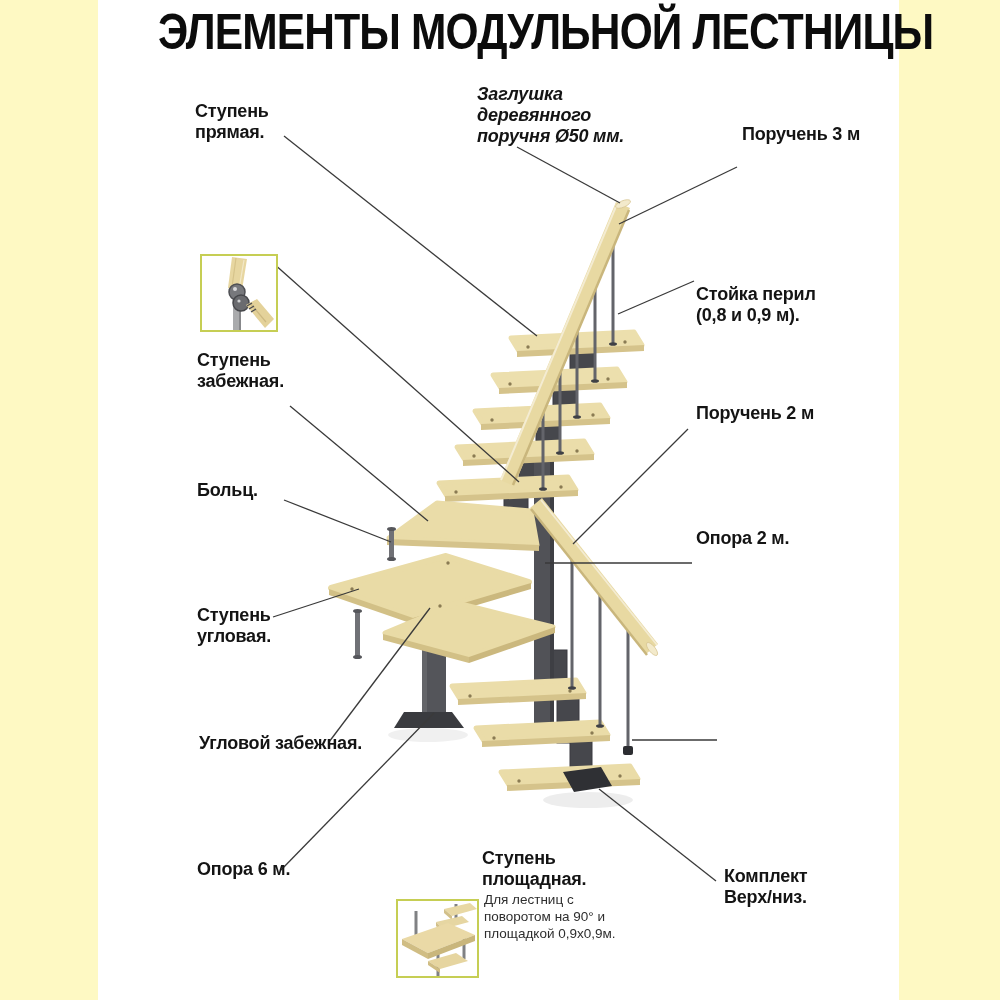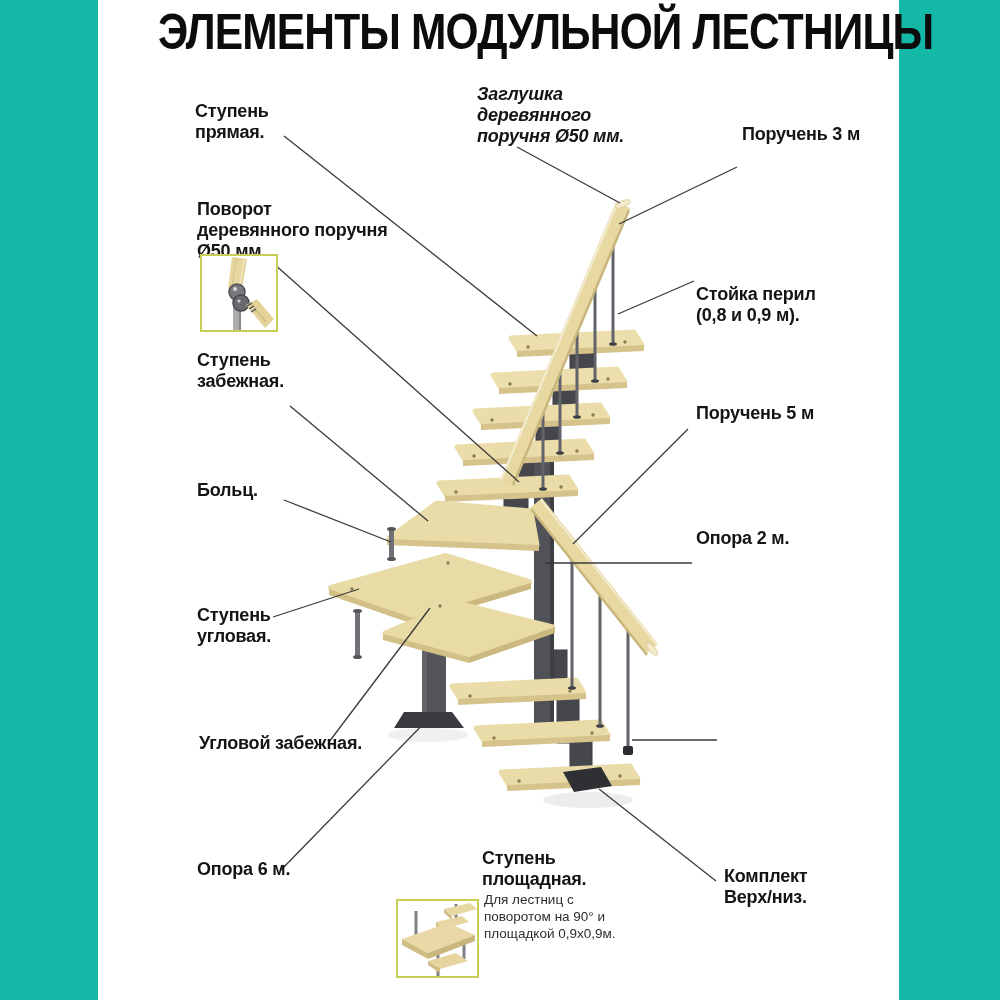--- a/index.html
+++ b/index.html
@@ -1,16 +1,16 @@
 <!DOCTYPE html>
 <html><head>
 <meta charset="utf-8">
 <style>
   html,body{margin:0;padding:0;background:#000;}
-  .stage{position:relative;width:1000px;height:1000px;background:#14b8a6;overflow:hidden;
+  .stage{position:relative;width:1000px;height:1000px;background:#fef9c3;overflow:hidden;
          font-family:"Liberation Sans",sans-serif;}
   .paper{position:absolute;left:98px;top:0;width:801px;height:1000px;background:#ffffff;}
   .title{position:absolute;left:98px;top:6px;width:801px;margin:0;text-align:center;
          font-size:50px;line-height:1.04;font-weight:bold;color:#0c0c0c;
          transform:scaleX(0.85);transform-origin:50% 0;letter-spacing:-1px;white-space:nowrap;}
   .label{position:absolute;font-size:18px;font-weight:bold;color:#141414;
          line-height:1.17;letter-spacing:-0.2px;white-space:pre-line;}
   .caption{position:absolute;font-size:13.5px;font-weight:normal;color:#2e2e2e;
          line-height:1.27;white-space:pre-line;}
   .art{position:absolute;left:0;top:0;width:1000px;height:1000px;}
@@ -192,38 +192,35 @@
       <line x1="329" y1="742" x2="430" y2="608"></line>
       <line x1="281" y1="870" x2="434" y2="713"></line>
       <line x1="716" y1="881" x2="599" y2="789"></line>
     </g>
   </svg>
 
   <h1 class="title">ЭЛЕМЕНТЫ МОДУЛЬНОЙ ЛЕСТНИЦЫ</h1>
 
   <div class="label" style="left:195px;top:101px;">Ступень
 прямая.</div>
-  <div class="label" style="left:197px;top:199px;">Поворот
-деревянного поручня
-Ø50 мм.</div>
   <div class="label" style="left:197px;top:350px;">Ступень
 забежная.</div>
   <div class="label" style="left:197px;top:480px;">Больц.</div>
   <div class="label" style="left:197px;top:605px;">Ступень
 угловая.</div>
   <div class="label" style="left:199px;top:733px;">Угловой забежная.</div>
   <div class="label" style="left:197px;top:859px;">Опора 6 м.</div>
 
   <div class="label" style="left:477px;top:84px;font-style:italic;">Заглушка
 деревянного
 поручня Ø50 мм.</div>
   <div class="label" style="left:742px;top:124px;">Поручень 3 м</div>
   <div class="label" style="left:696px;top:264px;margin-top:20px;">Стойка перил
 (0,8 и 0,9 м).</div>
-  <div class="label" style="left:696px;top:403px;">Поручень 5 м</div>
+  <div class="label" style="left:696px;top:403px;">Поручень 2 м</div>
   <div class="label" style="left:696px;top:528px;">Опора 2 м.</div>
   <div class="label" style="left:724px;top:866px;">Комплект
 Верх/низ.</div>
 
   <div class="label" style="left:482px;top:848px;">Ступень
 площадная.</div>
   <div class="caption" style="left:484px;top:891px;">Для лестниц с
 поворотом на 90° и
 площадкой 0,9х0,9м.</div>
 

